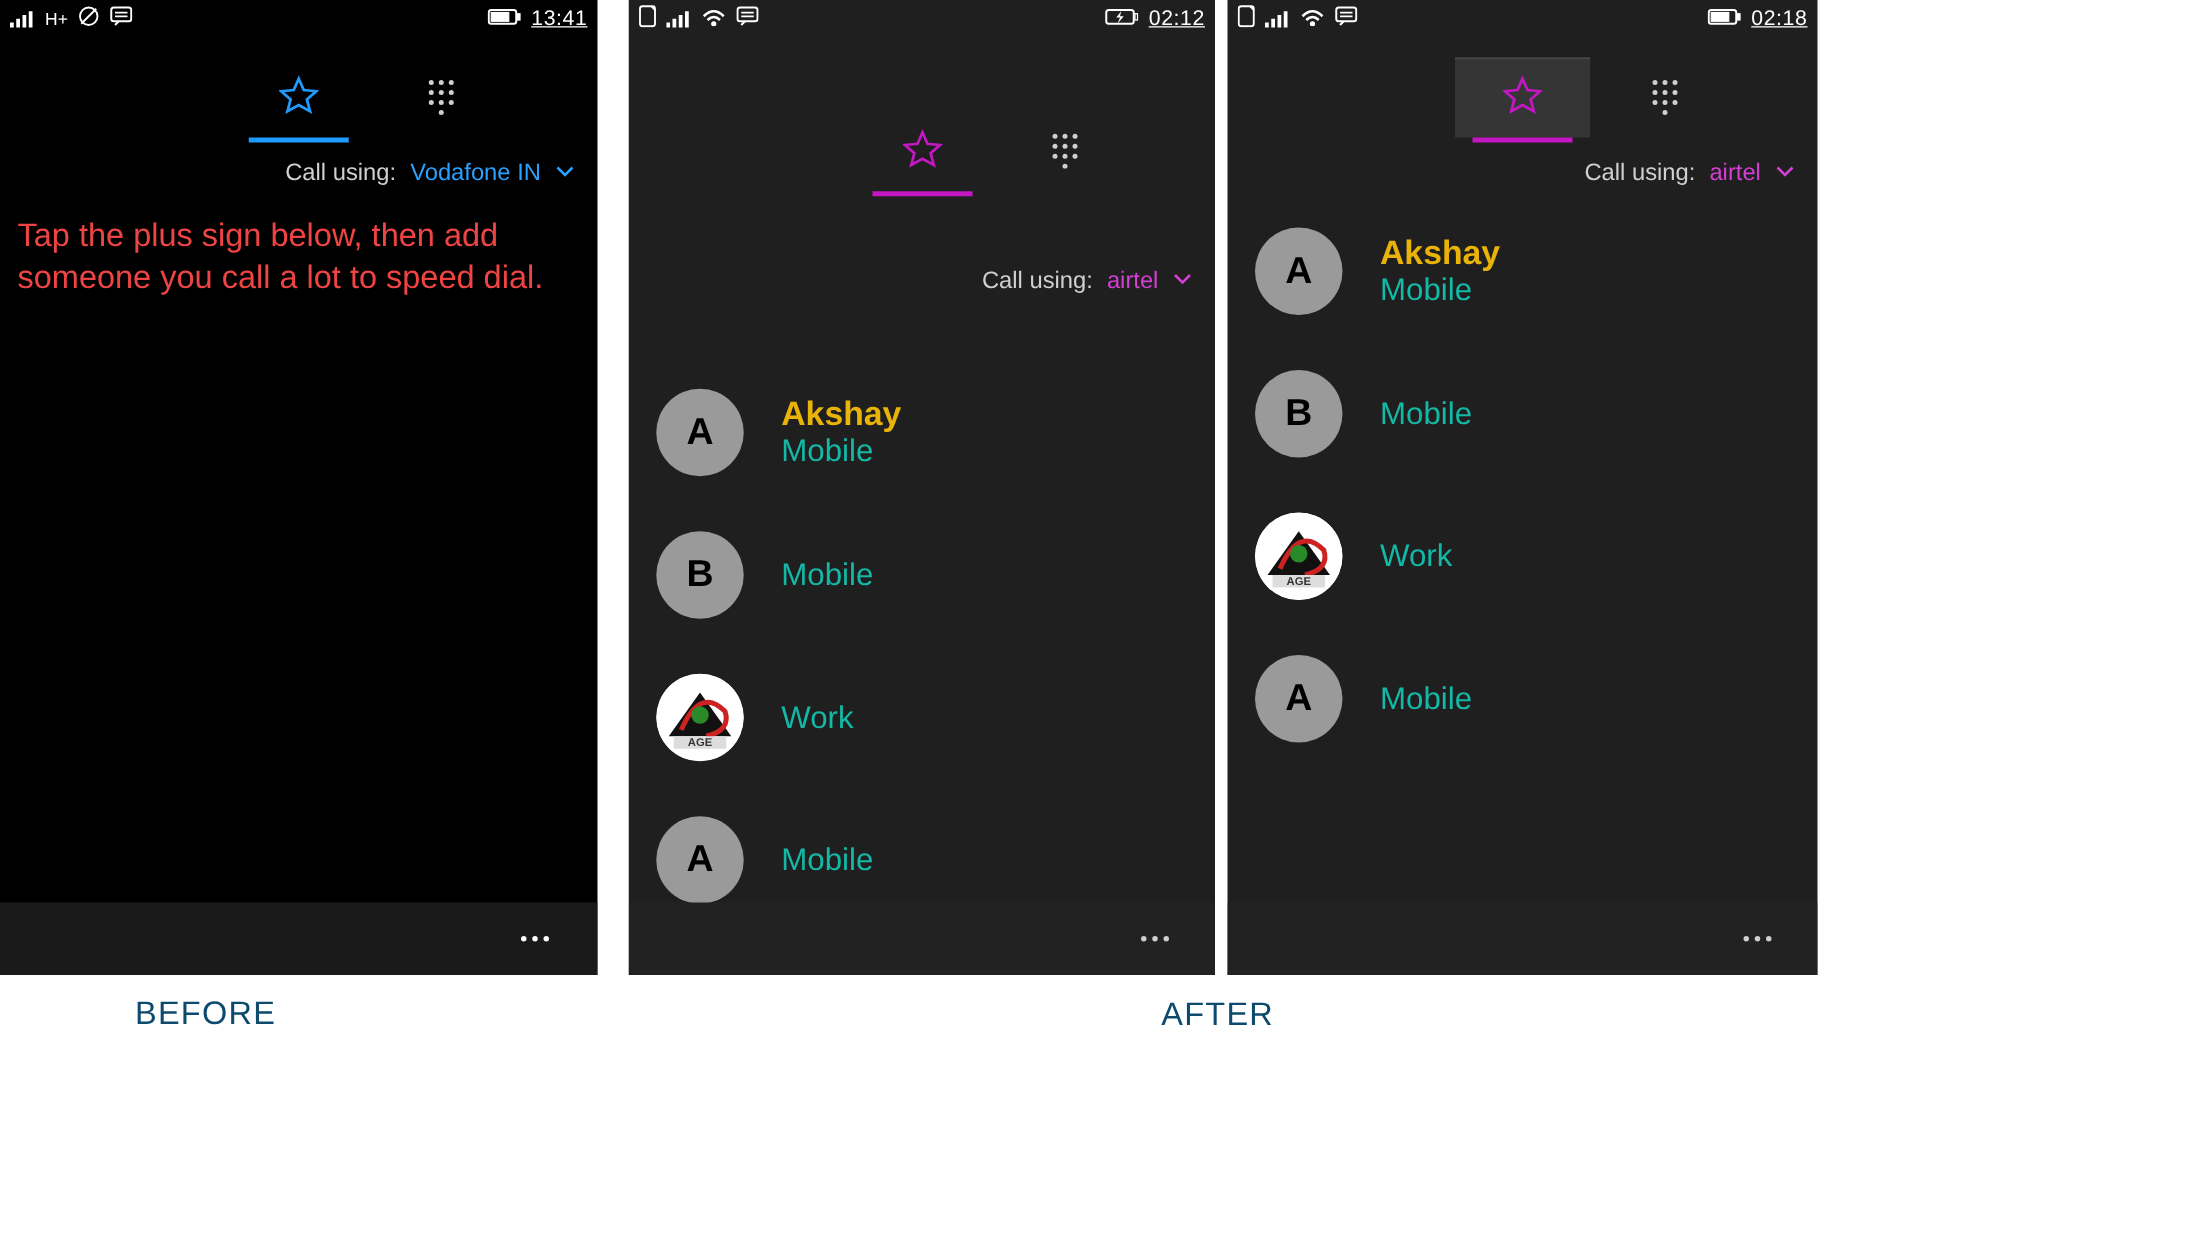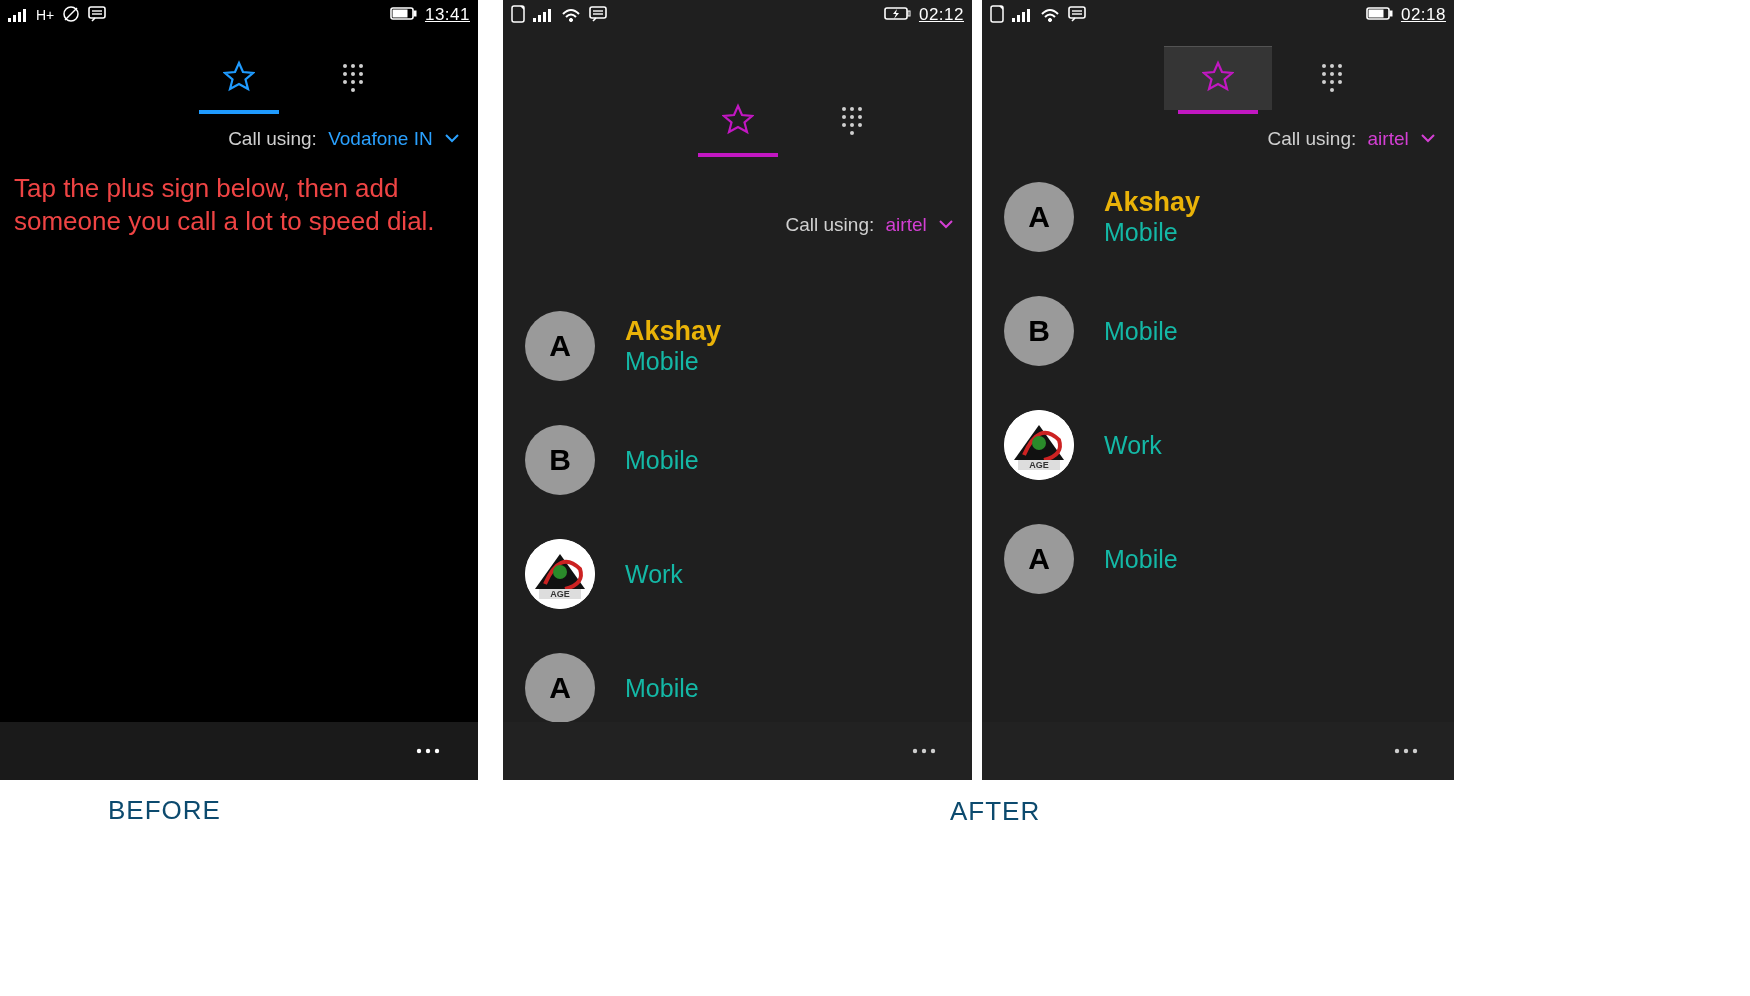--- a/index.html
+++ b/index.html
@@ -146,21 +146,21 @@
 
   
   .caption {
     position:absolute;
     font-size: 26px;
     color:#0c4a6e;
     font-weight:400;
     letter-spacing:1px;
   }
   .caption-before { left: 108px; top: 795px; }
-  .caption-after  { left: 950px; top: 796px; }
+  .caption-after  { left: 929px; top: 796px; }
 </style>
 </head>
 <body>
 
 <svg width="0" height="0" style="position:absolute">
   <defs>
     <g id="sig-bars">
       <rect x="0" y="10" width="3" height="4"></rect>
       <rect x="5" y="7" width="3" height="7"></rect>
       <rect x="10" y="4" width="3" height="10"></rect>

